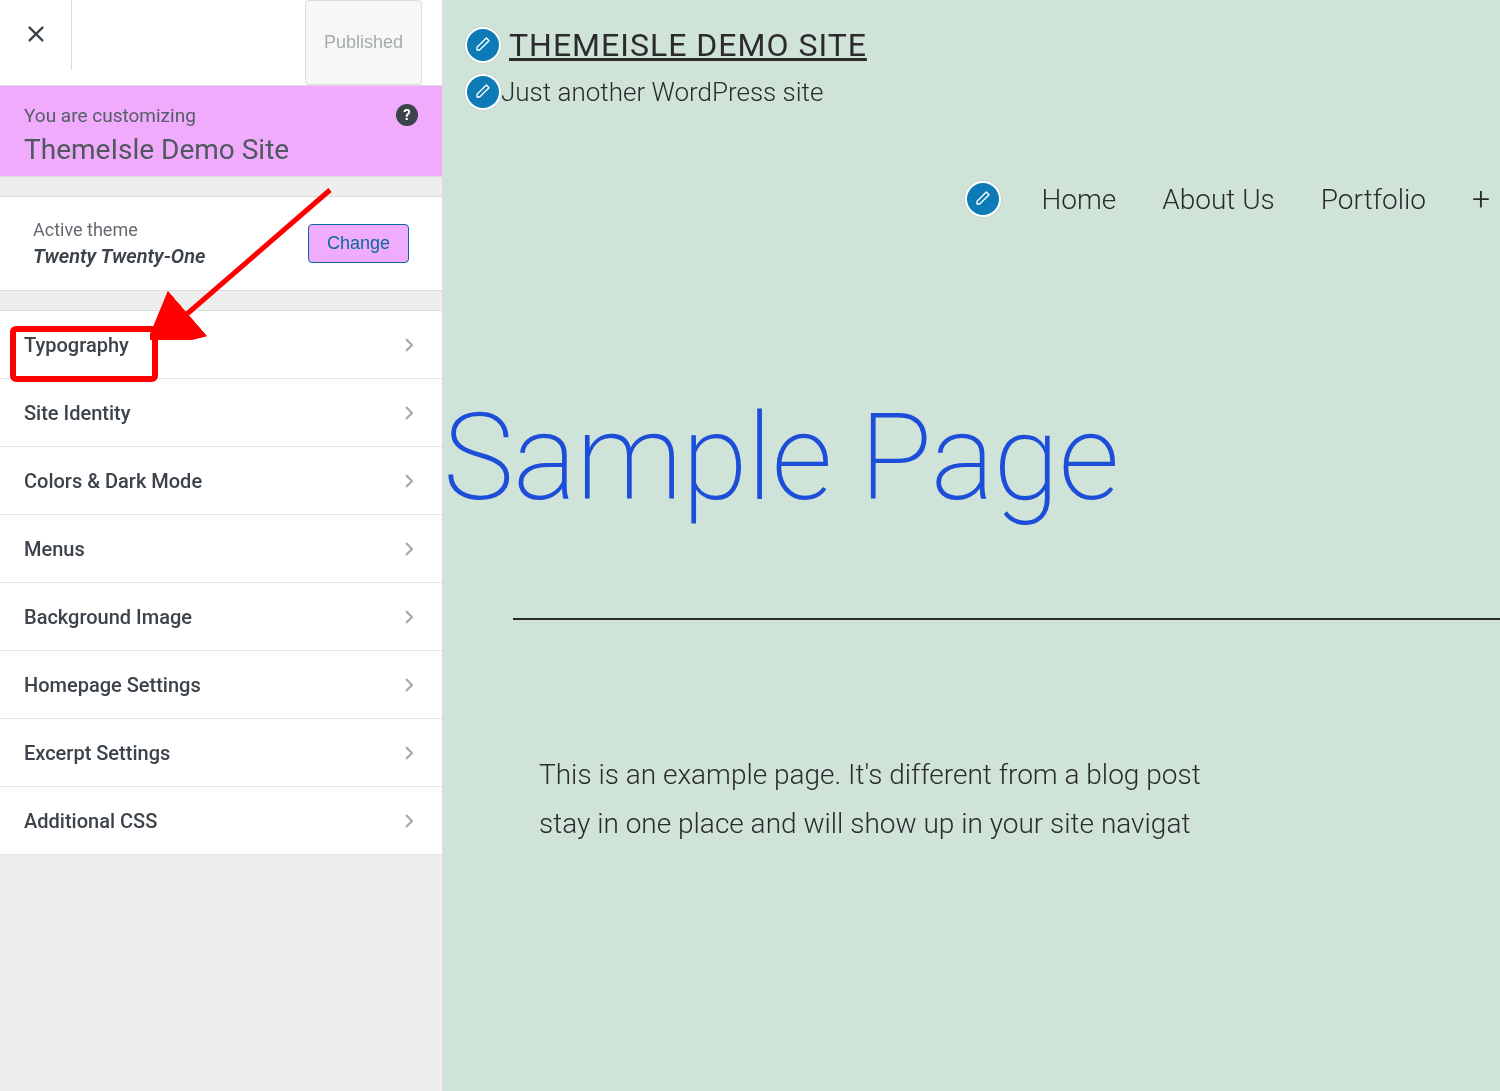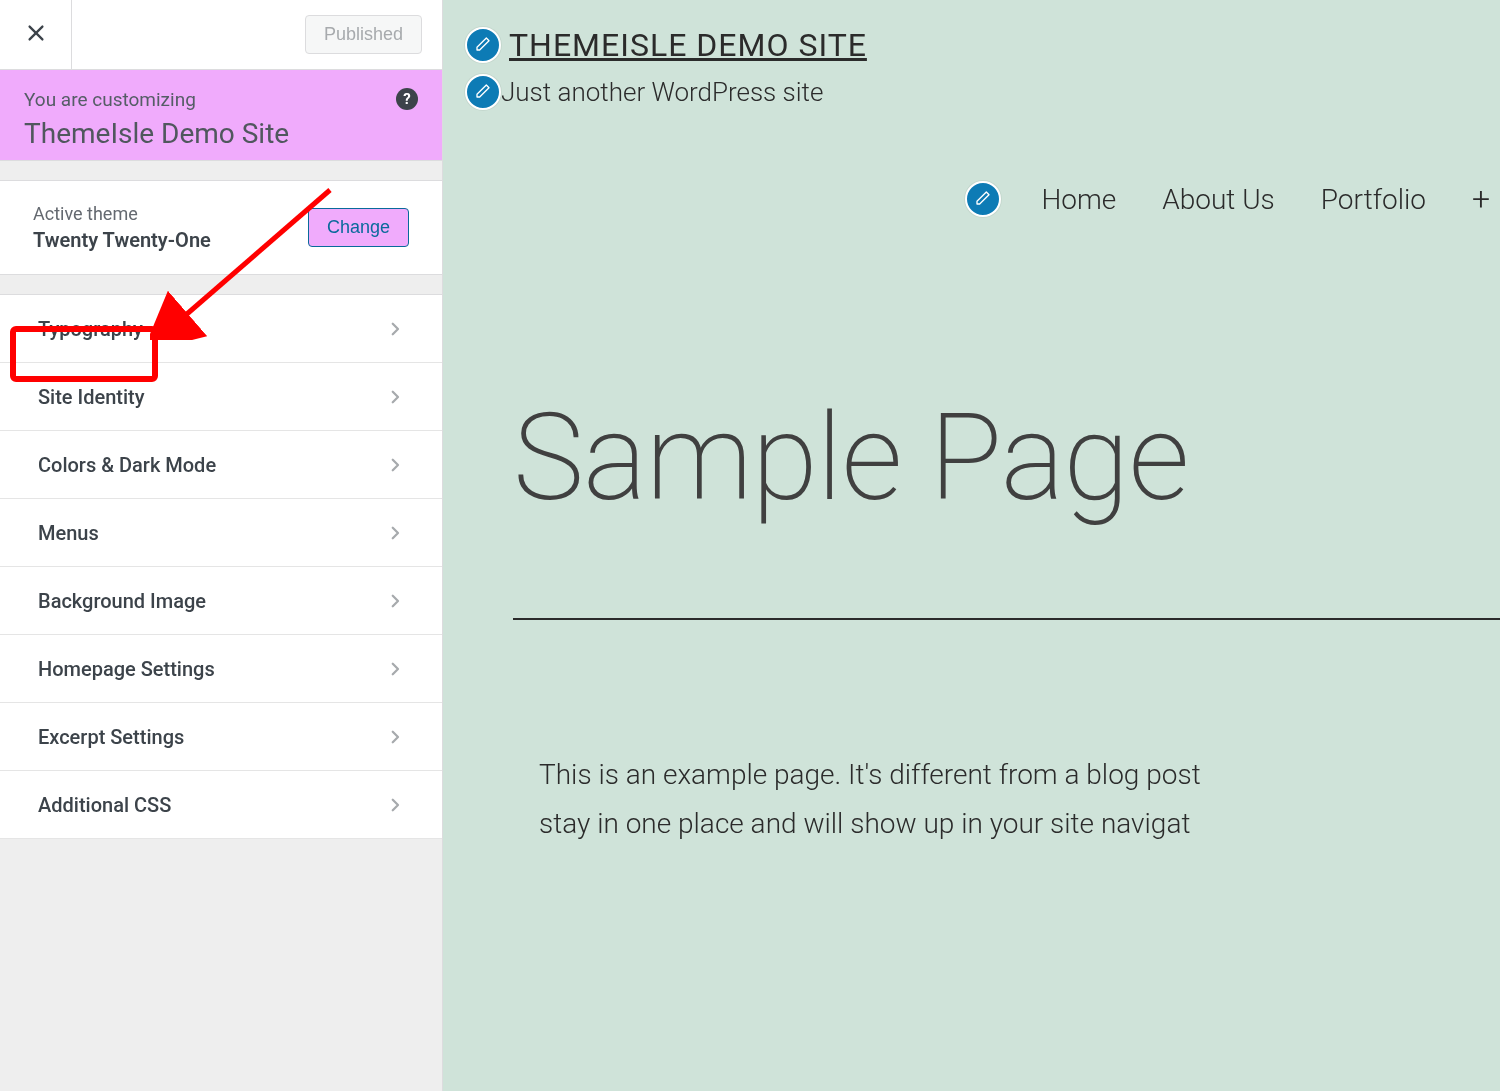--- a/index.html
+++ b/index.html
@@ -20,25 +20,24 @@
     position: absolute;
     left: 0; top: 0;
     width: 443px;
     height: 100%;
     background: #eeeeee;
     border-right: 1px solid #dcdcde;
     z-index: 10;
   }
 
   .top-bar {
-    height: 70px;
+    height: 86px;
     background: #fff;
     border-bottom: 1px solid #dcdcde;
     display: flex;
-    align-items: center;
     justify-content: space-between;
     position: relative;
   }
   .close-btn {
     width: 72px;
     height: 70px;
     display: flex;
     align-items: center;
     justify-content: center;
     border-right: 1px solid #dcdcde;
@@ -101,37 +100,38 @@
   }
   .theme-label {
     color: #646970;
     font-size: 18px;
     margin-bottom: 4px;
   }
   .theme-name {
     color: #3c434a;
     font-size: 20px;
     font-weight: 600;
+    font-style: italic;
   }
   .change-btn {
     background: #f0abfc;
     border: 1px solid #0a6a9b;
     color: #0a6a9b;
     border-radius: 4px;
     padding: 8px 18px;
     font-size: 18px;
     cursor: pointer;
   }
 
   .menu-list {
     background: #fff;
   }
   .menu-item {
     border-bottom: 1px solid #e5e5e5;
-    padding: 0 38px;
+    padding: 0 24px;
     height: 68px;
     display: flex;
     align-items: center;
     justify-content: space-between;
     cursor: pointer;
     background: #fff;
   }
   .menu-item-label {
     font-size: 20px;
     color: #3c434a;
@@ -229,24 +229,23 @@
     font-size: 32px;
     color: #2b2b2b;
     font-weight: 300;
     padding-right: 0px;
     cursor: pointer;
   }
 
   .page-title {
     font-size: 120px;
     font-weight: 200;
-    color: #404040;
+    color: #1d4ed8;
     letter-spacing: -1px;
     margin-top: 170px;
-    padding-left: 70px;
     white-space: nowrap;
   }
 
   .hr-line {
     margin: 90px 0 0 70px;
     height: 2px;
     background: #2b2b2b;
     width: 2000px;
   }
 

